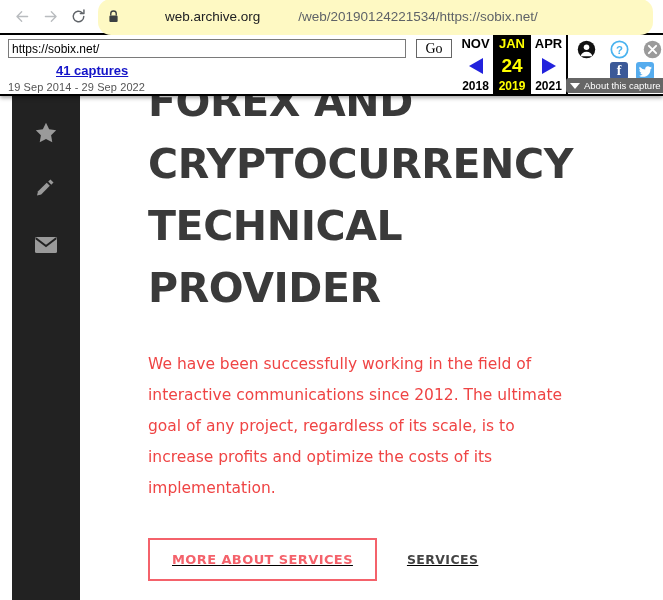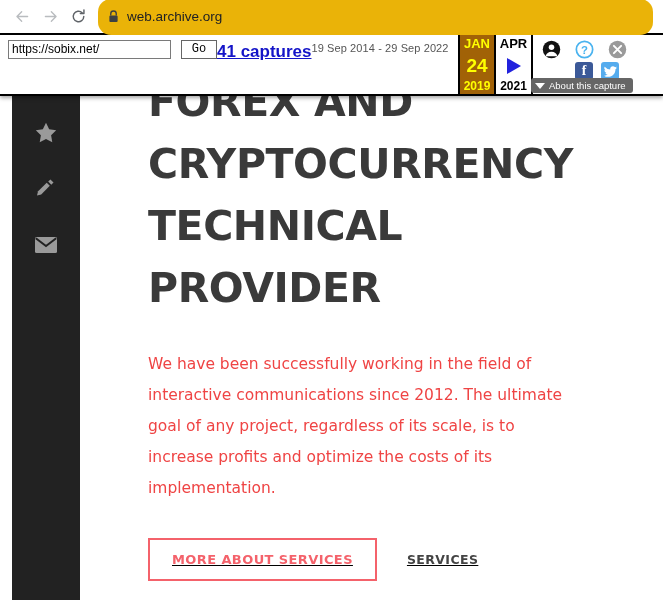--- a/index.html
+++ b/index.html
@@ -16,71 +16,71 @@
     background: #fff; display: flex; align-items: center; z-index: 40;
   }
   .nav-btn {
     width: 28px; height: 28px; display: flex; align-items: center;
     justify-content: center; flex: none;
   }
   .nav-btn svg { display: block; }
   .nb-back { margin-left: 8px; }
   .omnibox {
     flex: 1; height: 36px; margin-left: 6px; margin-right: 10px;
-    background: #eab308; border-radius: 13px;
+    background: #fef9c3; border-radius: 13px;
     display: flex; align-items: center; padding: 0 10px;
-    font-size: 13.5px; color: #5f6368; white-space: nowrap; overflow: hidden;
+    font-size: 13.5px; color: #5f6368; white-space: nowrap; overflow: hidden; gap: 38px;
   }
   .lock-ico { flex: none; margin-right: 8px; display: flex; align-items: center; }
   .url-host { color: #202124; }
   .url-rest { color: #5f6368; }
 
   
   .wb-toolbar {
     position: absolute; top: 33px; left: 0; width: 663px; height: 63px;
     background: #fff; border: 2px solid #000; border-left: none; border-right: none;
     display: flex; z-index: 35;
     box-shadow: 0 2px 4px rgba(0,0,0,.35);
   }
   .wb-left {
     width: 458px; flex: none; padding: 4px 6px 2px 8px;
-    display: flex; flex-direction: row; position: relative;
+    display: flex; flex-direction: column; position: relative;
   }
   .wb-urlrow { display: flex; align-items: center; height: 20px; }
   .wb-urlinput {
     flex: 1; height: 19px; border: 1px solid #7a7a7a; background: #fff;
     font-family: "Liberation Sans", sans-serif; font-size: 12px;
     color: #000; padding: 0 3px; line-height: 17px; outline: none;
   }
   .wb-go {
     margin-left: 10px; width: 36px; height: 19px; flex: none;
     border: 1px solid #666; background: #fff;
-    font-family: Liberation Mono, monospace; font-size: 12px;
+    font-family: Liberation Serif, serif; font-size: 14px;
     color: #000; line-height: 16px; text-align: center; cursor: pointer;
   }
   .wb-captures {
-    margin-top: 6px; font-size: 17px; font-weight: bold; color: #1414c8;
-    text-decoration: underline; cursor: pointer; line-height: 14px;
+    margin-top: 6px; font-size: 13px; font-weight: bold; color: #1414c8;
+    text-decoration: underline; cursor: pointer; line-height: 14px; margin-left: 48px;
   }
   .wb-range {
     margin-top: 4px; font-size: 11px; color: #555; line-height: 11px;
     letter-spacing: .1px;
   }
 
   
   .wb-dates { display: flex; flex: none; height: 100%; }
   .wb-col {
     width: 35px; flex: none; background: #fff;
     display: flex; flex-direction: column; align-items: center;
     justify-content: space-between; padding: 2px 0 1px 0;
     border-left: 2px solid #000; border-right: 2px solid #000;
   }
   .wb-col.prev { border-right: none; border-left: none; }
   .wb-col.next { border-left: none; border-right: none; }
-  .wb-col.cur { background: #a16207; width: 38px; }
+  .wb-col.cur { background: #000000; width: 38px; }
   .wb-mon { font-size: 13px; font-weight: bold; color: #000; line-height: 14px; }
   .wb-col.cur .wb-mon { color: #ffff00; }
   .wb-arrow { line-height: 0; }
   .wb-day { font-size: 19px; font-weight: bold; color: #ffff00; line-height: 20px; }
   .wb-yr { font-size: 12px; font-weight: bold; color: #000; line-height: 13px; }
   .wb-col.cur .wb-yr { color: #ffff00; }
 
   .wb-right {
     flex: 1; position: relative; background: #fff;
     border-left: 2px solid #000;
@@ -194,20 +194,29 @@
     <div class="wb-left">
       <div class="wb-urlrow">
         <input class="wb-urlinput" type="text" value="https://sobix.net/" style="">
         <button class="wb-go">Go</button>
       </div>
       <div class="wb-captures">41 captures</div>
       <div class="wb-range">19 Sep 2014 - 29 Sep 2022</div>
     </div>
 
     <div class="wb-dates">
+      <div class="wb-col prev">
+        <div class="wb-mon">NOV</div>
+        <div class="wb-arrow">
+          <svg width="22" height="20" viewBox="0 0 22 20">
+            <path d="M18 2 L4 10 L18 18 Z" fill="#2222dd"></path>
+          </svg>
+        </div>
+        <div class="wb-yr">2018</div>
+      </div>
 
       <div class="wb-col cur">
         <div class="wb-mon">JAN</div>
         <div class="wb-day">24</div>
         <div class="wb-yr">2019</div>
       </div>
 
       <div class="wb-col next">
         <div class="wb-mon">APR</div>
         <div class="wb-arrow">
@@ -268,16 +277,17 @@
       </svg>
     </div>
     <div class="omnibox">
       <span class="lock-ico">
         <svg width="11" height="13" viewBox="0 0 12 14">
           <path d="M3 6V4a3 3 0 0 1 6 0v2" stroke="#3c4043" stroke-width="1.5" fill="none"></path>
           <rect x="1.5" y="6" width="9" height="7" rx="1.2" fill="#3c4043"></rect>
         </svg>
       </span>
       <span class="url-host">web.archive.org</span>
+        <span class="url-rest">/web/20190124221534/https://sobix.net/</span>
     </div>
   </div>
 
 </div>
 
 </body></html>

